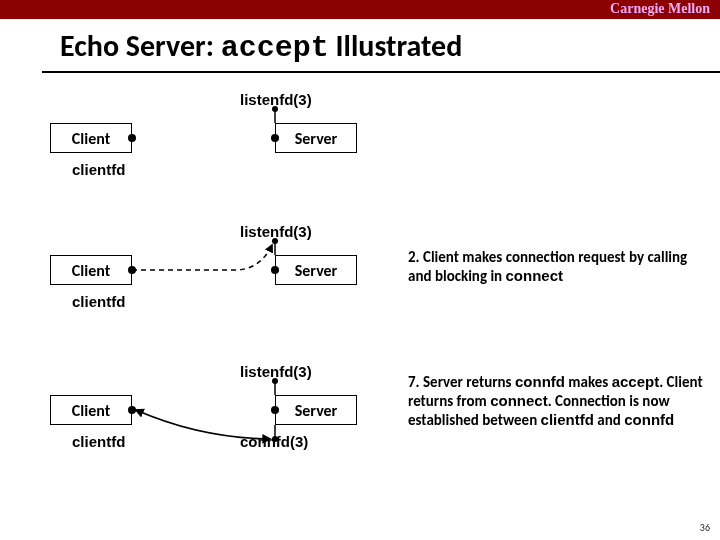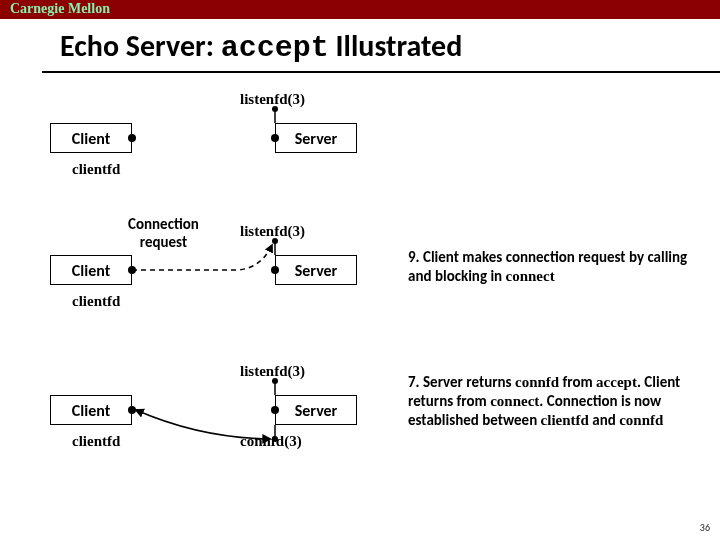--- a/index.html
+++ b/index.html
@@ -6,21 +6,22 @@
   body {
     width: 720px;
     height: 540px;
     background: #fff;
     font-family: Calibri, "Segoe UI", Arial, sans-serif;
     position: relative;
     overflow: hidden;
   }
   .topbar {
     background: #8b0000;
-    color: #86efac;
+    color: #f0abfc;
+    text-align: right;
     font-family: "Times New Roman", serif;
     font-weight: bold;
     font-size: 14px;
     padding: 1px 10px 2px;
   }
   .title {
     font-weight: bold;
     font-size: 30px;
     padding: 8px 18px 6px;
     border-bottom: 2px solid #000;
@@ -37,21 +38,21 @@
   }
   .pagenum {
     position: absolute;
     right: 10px;
     bottom: 6px;
     font-size: 10px;
     color: #222;
   }
   
   .mono {
-    font-family: Liberation Serif, serif;
+    font-family: Liberation Sans, sans-serif;
     font-weight: bold;
   }
   .bold { font-weight: bold; }
   .box {
     position: absolute;
     border: 1.5px solid #000;
     background: #fff;
     font-weight: bold;
     font-size: 16px;
     display: flex;
@@ -93,39 +94,37 @@
 </div>
 
 <div class="stage">
 
   <div class="lbl mono" style="left:240px; top:18px;">listenfd(3)</div>
   <div class="box" style="left:50px; top:50px; width:82px;">Client</div>
   <div class="box" style="left:275px; top:50px; width:82px;">Server</div>
   <div class="lbl mono" style="left:72px; top:88px;">clientfd</div>
 
 
-  <div class="lbl bold" style="left:128px; top:142px; white-space:pre; text-align:center; font-size:15px;">Connection
-request</div>
   <div class="lbl mono" style="left:240px; top:150px;">listenfd(3)</div>
   <div class="box" style="left:50px; top:182px; width:82px;">Client</div>
   <div class="box" style="left:275px; top:182px; width:82px;">Server</div>
   <div class="lbl mono" style="left:72px; top:220px;">clientfd</div>
 
   <div class="caption" style="left:408px; top:175px;">
-    <span>9. Client makes connection request by calling and blocking in </span><span class="mono">connect</span>
+    <span>2. Client makes connection request by calling and blocking in </span><span class="mono">connect</span>
   </div>
 
   <div class="lbl mono" style="left:240px; top:290px;">listenfd(3)</div>
   <div class="box" style="left:50px; top:322px; width:82px;">Client</div>
   <div class="box" style="left:275px; top:322px; width:82px;">Server</div>
   <div class="lbl mono" style="left:72px; top:360px;">clientfd</div>
   <div class="lbl mono" style="left:240px; top:360px;">connfd(3)</div>
 
   <div class="caption" style="left:408px; top:300px;">
-    <span>7. Server returns </span><span class="mono">connfd</span><span> from </span><span class="mono">accept</span><span>. Client returns from </span><span class="mono">connect</span><span>. Connection is now established between </span><span class="mono">clientfd</span><span> and </span><span class="mono">connfd</span>
+    <span>7. Server returns </span><span class="mono">connfd</span><span> makes </span><span class="mono">accept</span><span>. Client returns from </span><span class="mono">connect</span><span>. Connection is now established between </span><span class="mono">clientfd</span><span> and </span><span class="mono">connfd</span>
   </div>
 
   <svg class="overlay">
     <defs>
       <marker id="arrow" viewBox="0 0 10 10" refX="8" refY="5" markerWidth="6" markerHeight="6" orient="auto-start-reverse">
         <path d="M 0 0 L 10 5 L 0 10 z" fill="#000"></path>
       </marker>
     </defs>
 
     <circle cx="132" cy="65" r="4" fill="#000"></circle>

